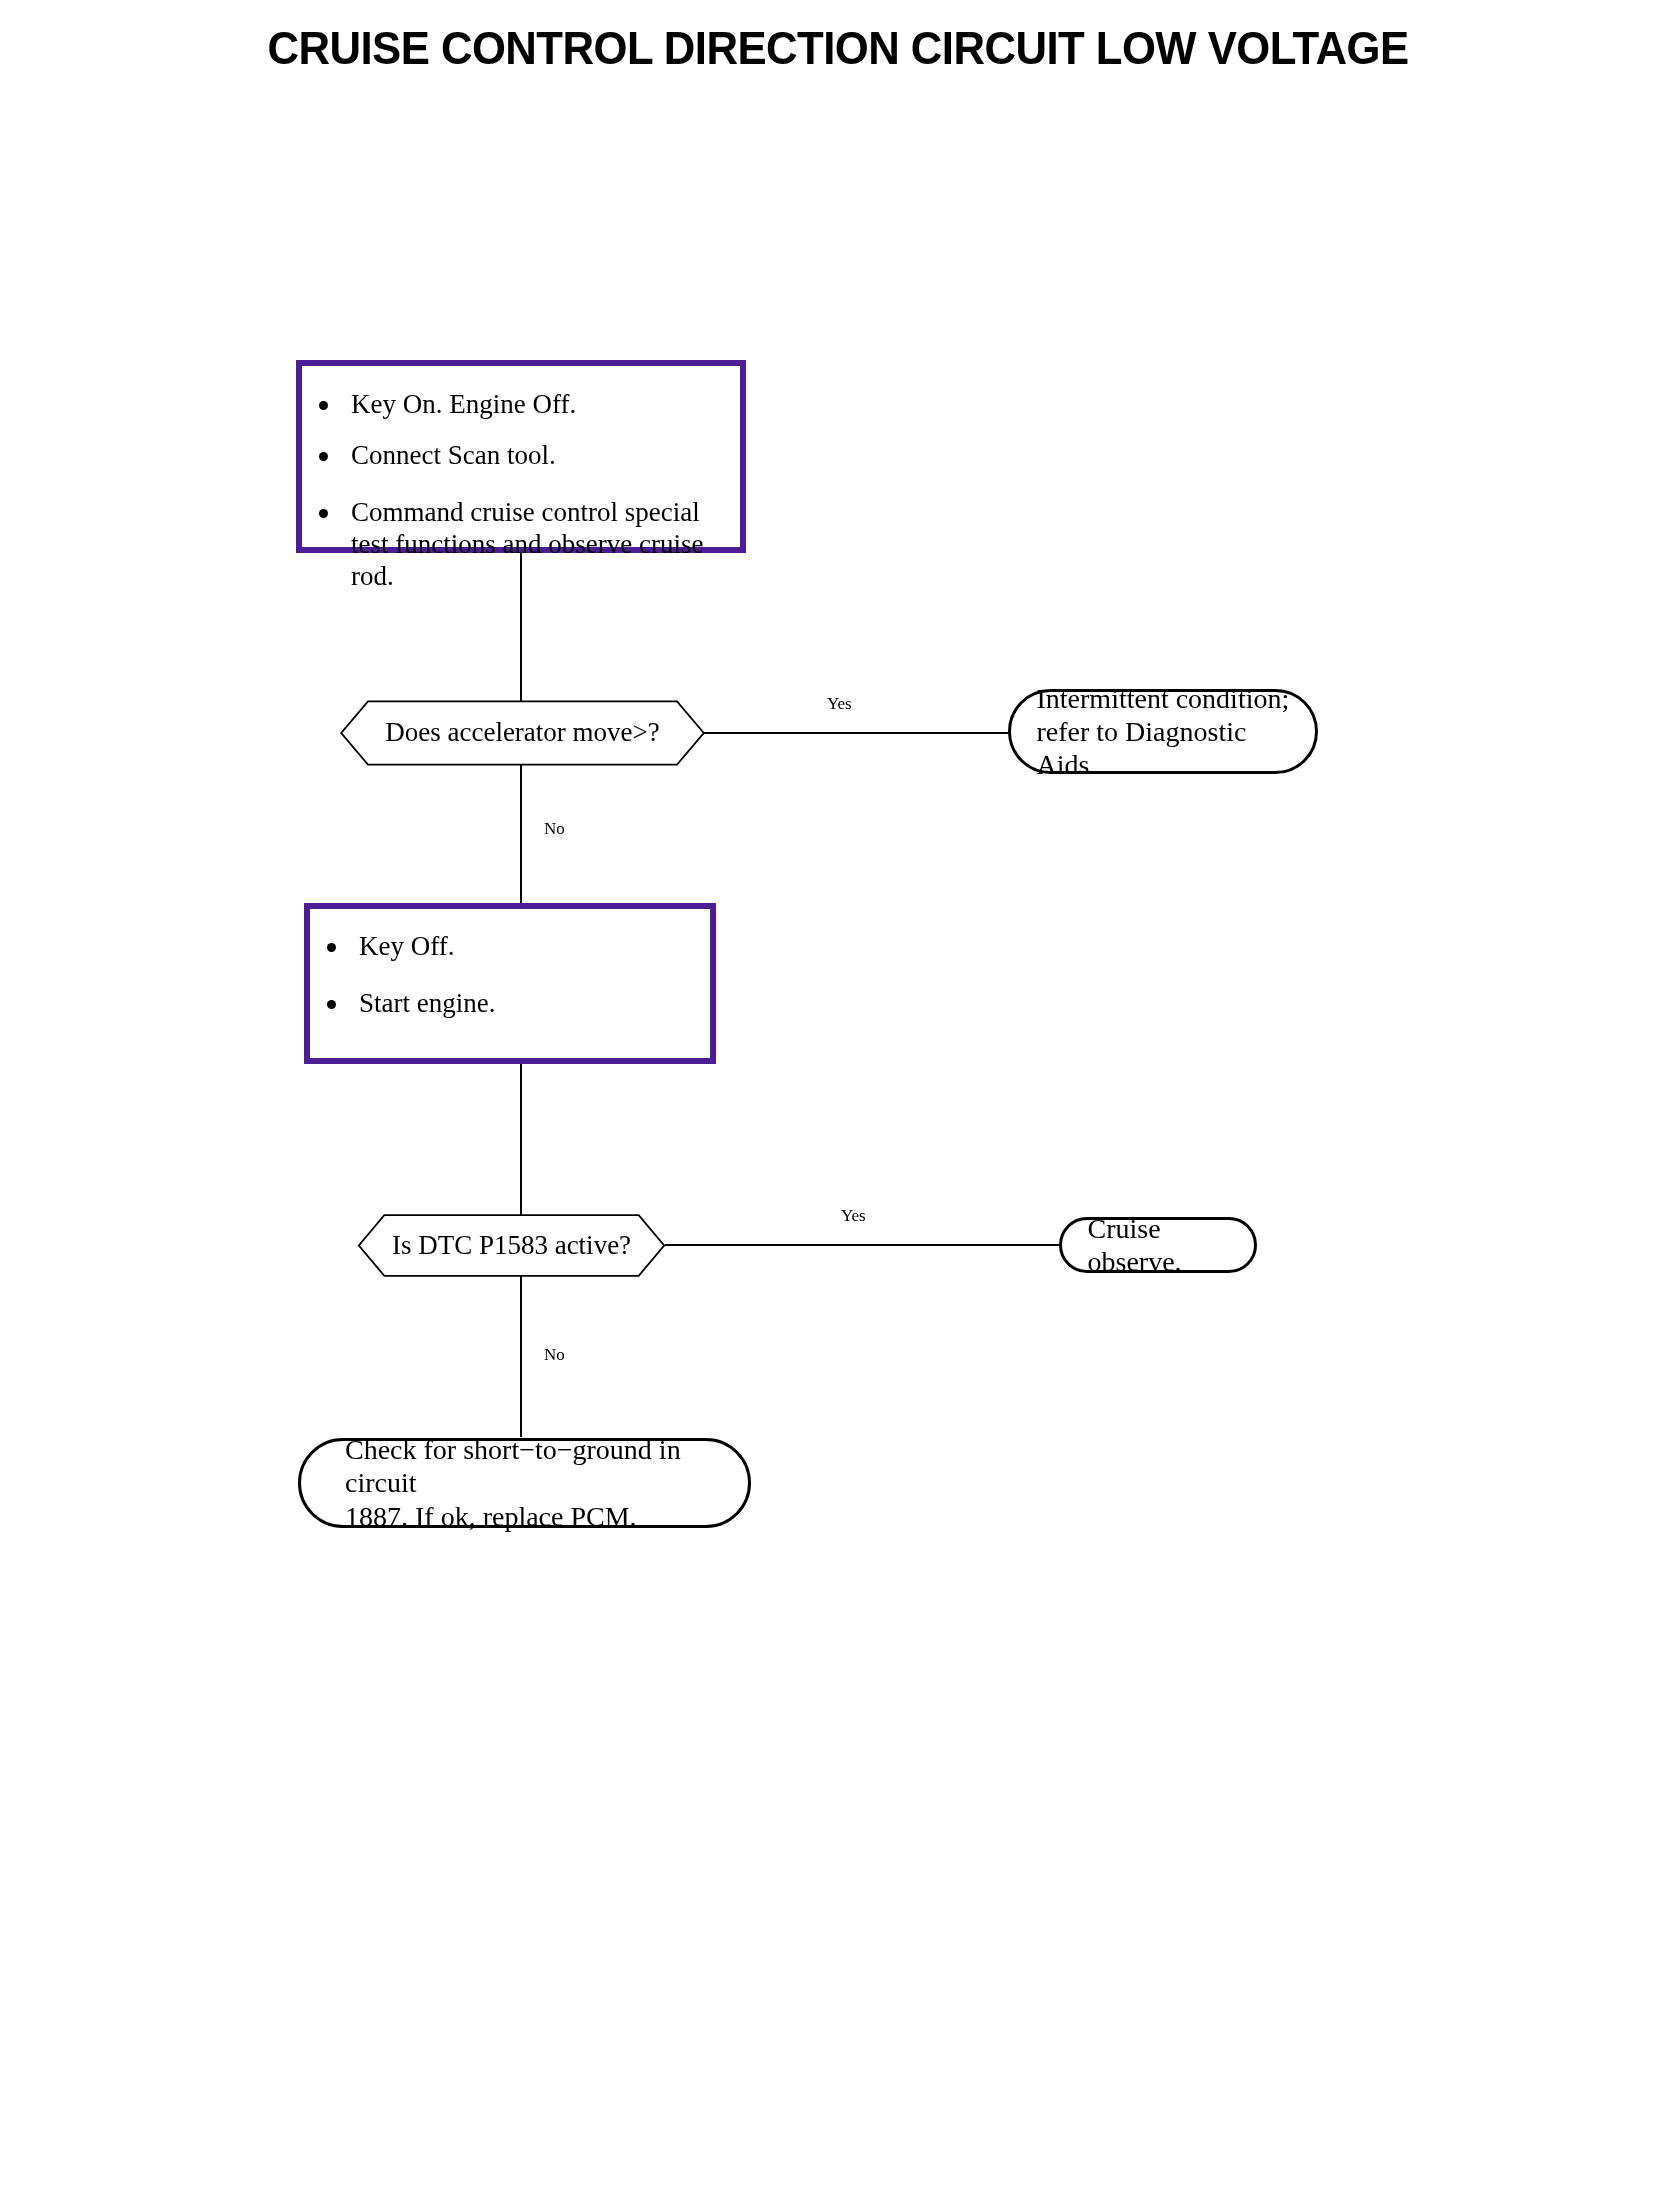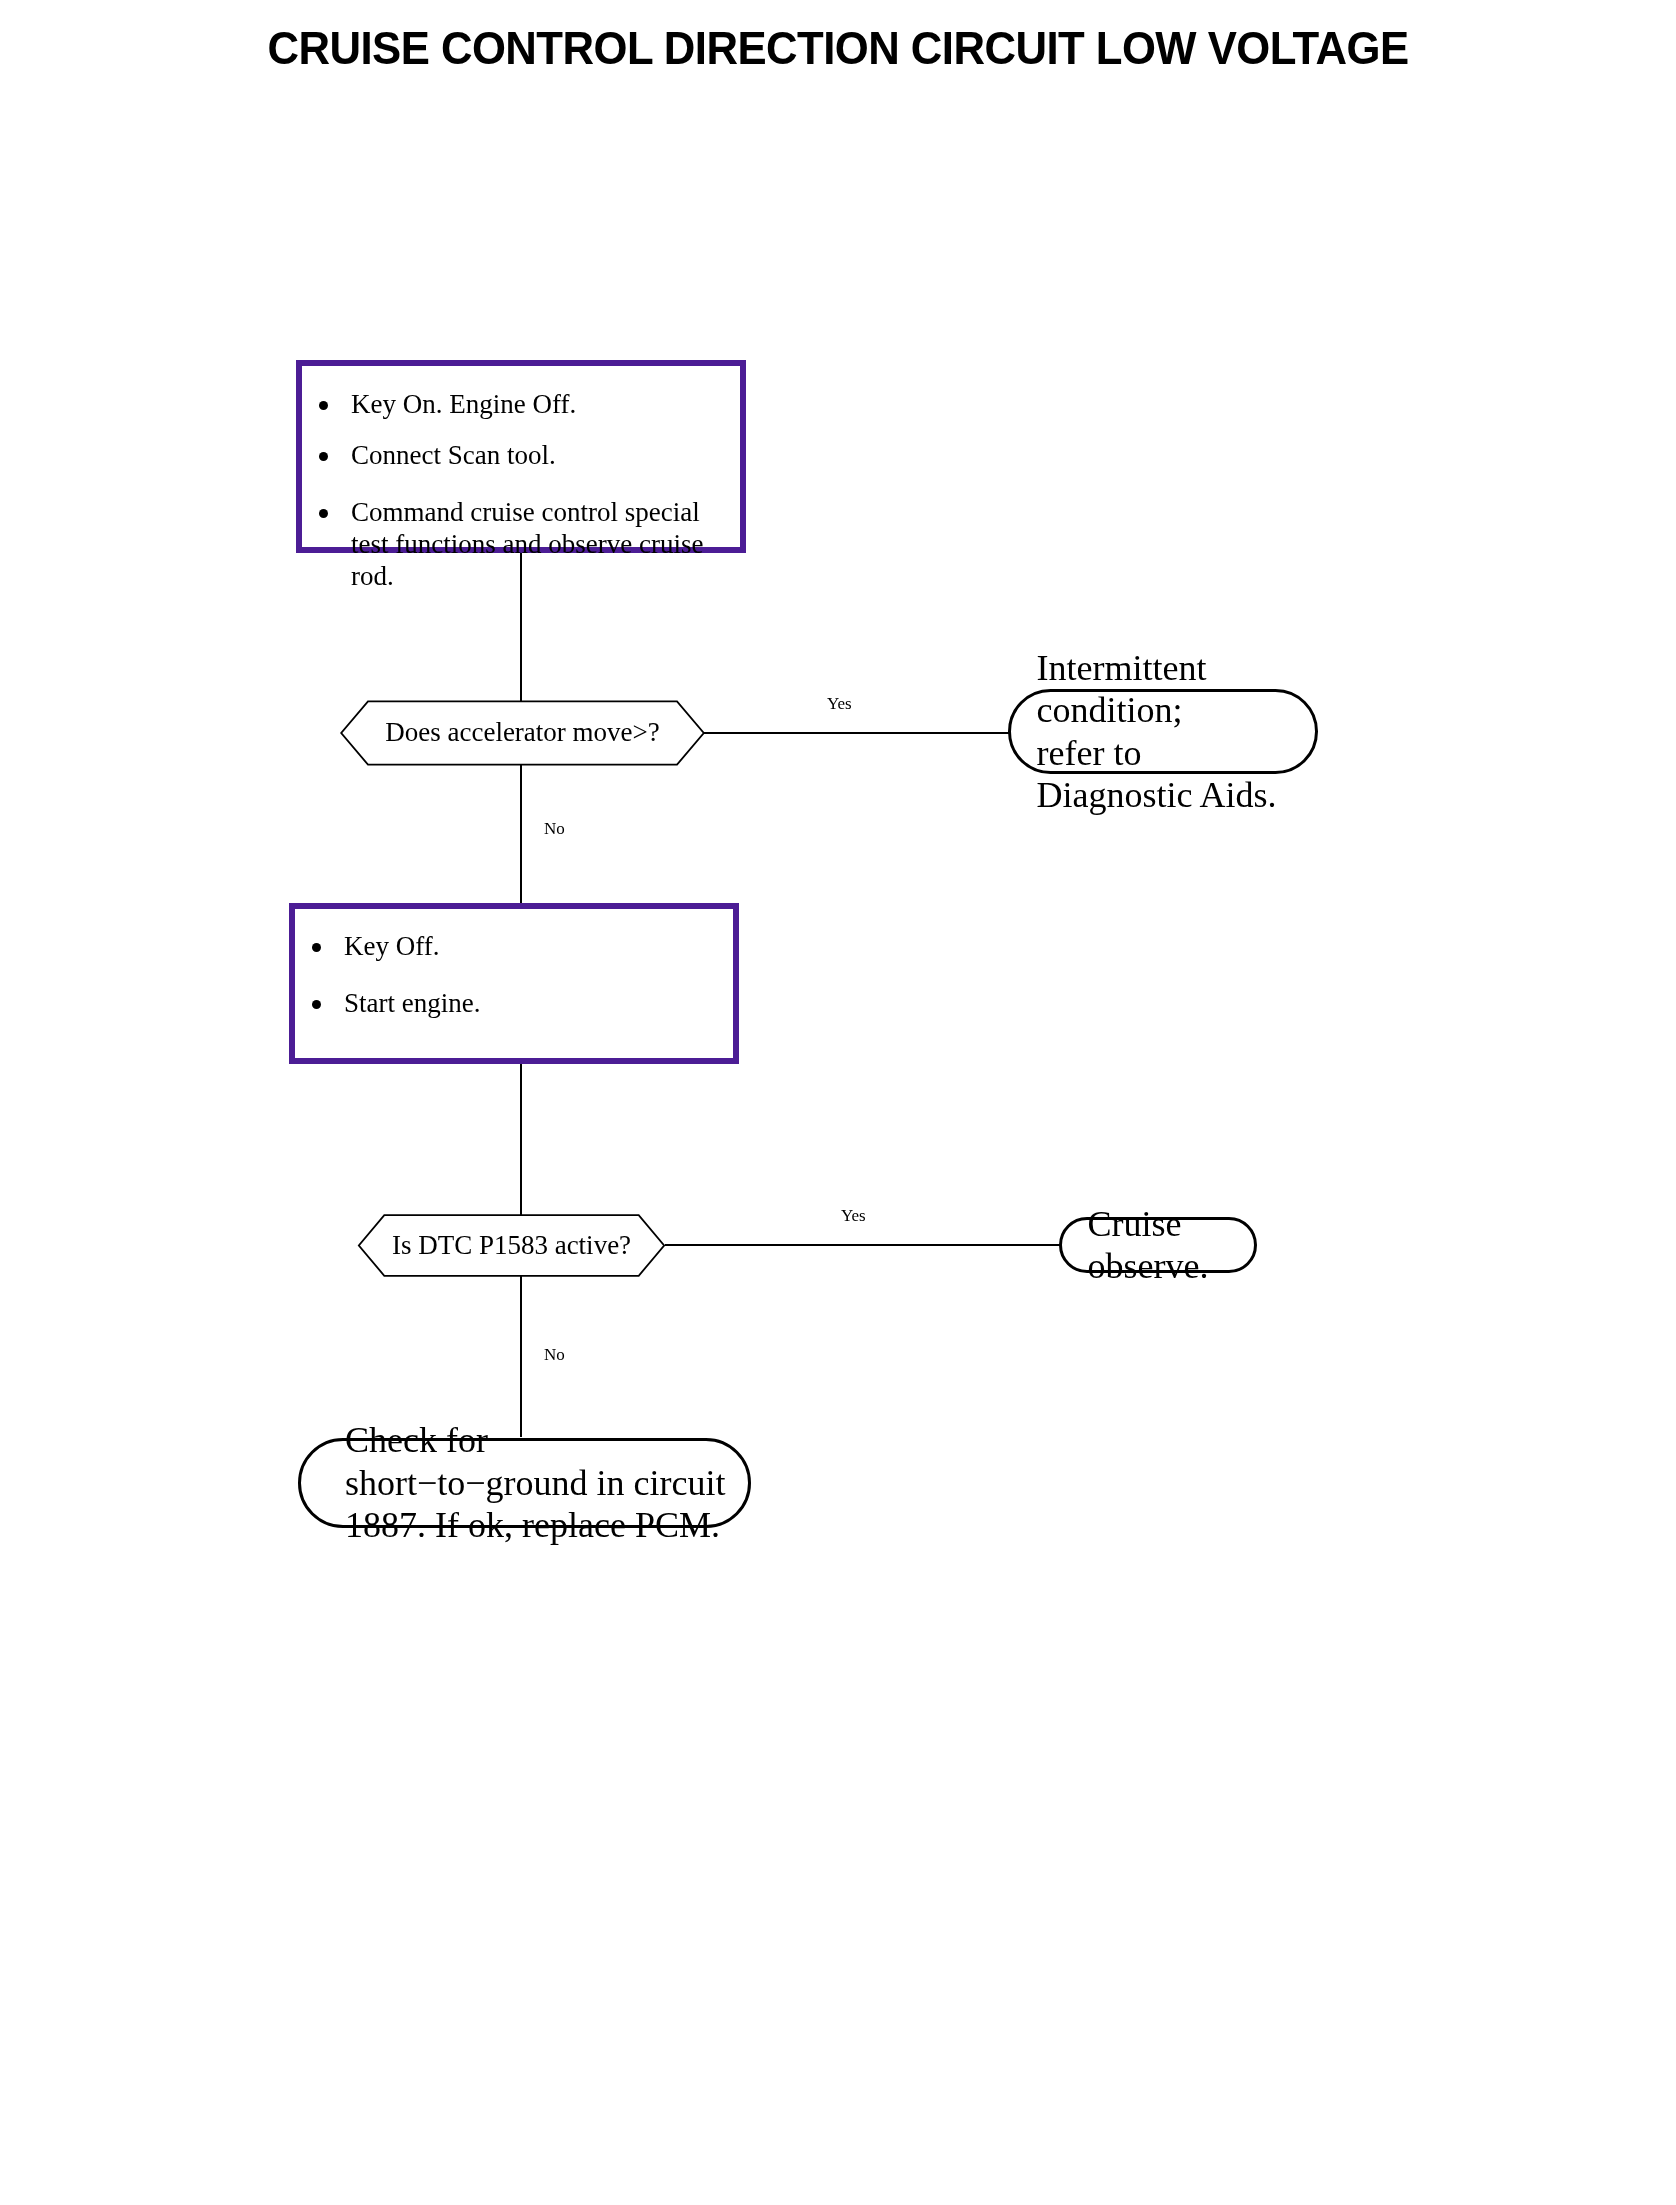--- a/index.html
+++ b/index.html
@@ -66,21 +66,21 @@
   .terminator {
     position: absolute;
     box-sizing: border-box;
     background: #ffffff;
     border: 3.6px solid #000000;
     border-radius: 49px;
     display: flex;
     align-items: center;
   }
   .terminator .term-text {
-    font-size: 36px;
+    font-size: 28px;
     line-height: 1.18;
     padding-left: 25.5px;
     padding-right: 18px;
   }
 
   .decision {
     position: absolute;
   }
   .decision svg {
     position: absolute;
@@ -154,21 +154,21 @@
 <div class="terminator" style="left:1008px; top:689px; width:310px; height:85px;">
   <div class="term-text">
     <div>Intermittent condition;</div>
     <div>refer to Diagnostic Aids.</div>
   </div>
 </div>
 
 <div class="conn-v" style="left:520px; top:765px; height:138px;"></div>
 <div class="edge-label" style="left:544px; top:820px;">No</div>
 
-<div class="process-box" style="left:289px; top:903px; width:450px; height:161px;">
+<div class="process-box" style="left:304px; top:903px; width:412px; height:161px;">
   <ul class="bullet-list" style="margin-top:22px;">
     <li>
       <span>Key Off.</span>
     </li>
     <li style="margin-top:25.5px;">
       <span>Start engine.</span>
     </li>
   </ul>
 </div>
 

